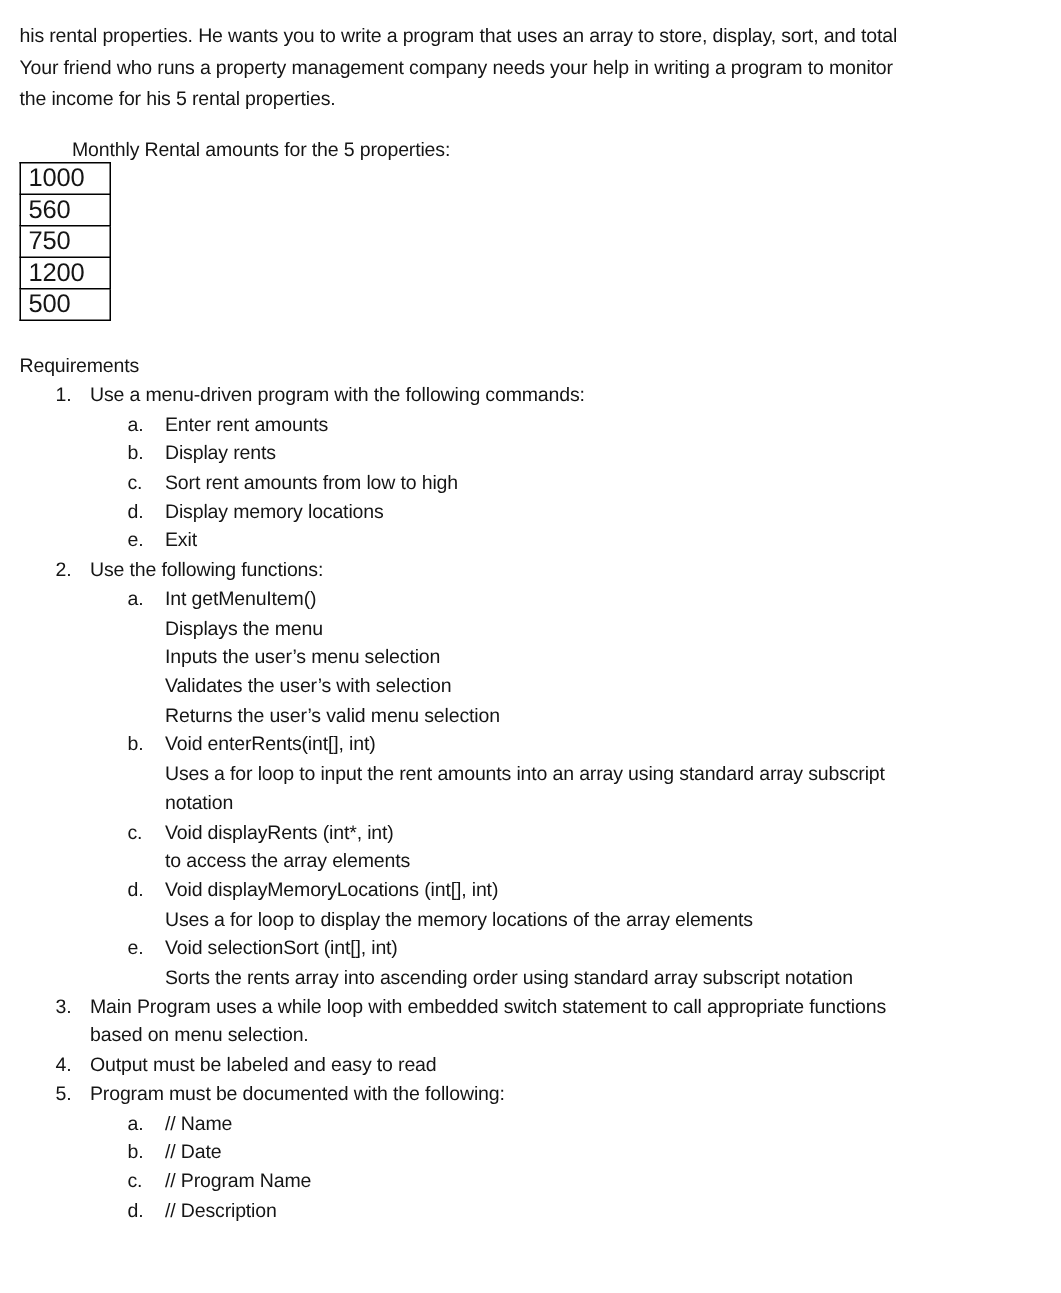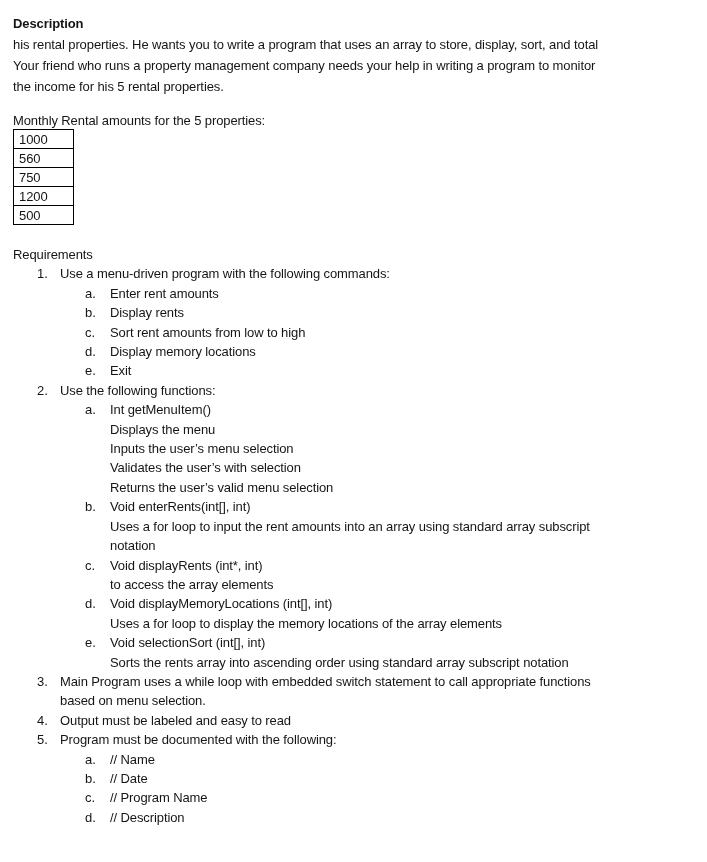--- a/index.html
+++ b/index.html
@@ -5,40 +5,39 @@
   html, body { margin:0; padding:0; }
   body {
     width:707px; height:862px; background:#ffffff; overflow:hidden;
     font-family:"Liberation Sans","DejaVu Sans",sans-serif;
     font-size:13px; color:#151515; letter-spacing:-0.1px;
   }
   .page { padding:13px 0 0 13px; width:694px; }
   .bold { font-weight:bold; }
   .pline { line-height:21px; white-space:nowrap; }
   .lline { line-height:19.4px; white-space:nowrap; }
-  .caption { line-height:17px; white-space:nowrap; }
+  .caption { line-height:17px; white-space:nowrap;margin-left:35px; }
   .sp15 { height:15px; }
   .sp20 { height:20px; }
   .row { display:flex; }
   .m1 { display:inline-block; width:23px; margin-left:24px; flex:none; }
   .m2 { display:inline-block; width:25px; margin-left:72px; flex:none; }
   .c1 { padding-left:47px; }
   .c2 { padding-left:97px; }
   table.rents { border-collapse:collapse; }
   table.rents td {
     border:1px solid #000000; width:54px; height:18px;
-    padding:0 0 0 5px; vertical-align:middle; font-size:13px;
+    padding:0 0 0 5px; vertical-align:middle; font-size:17px;
   }
 </style>
 </head>
 <body>
 
 <div class="page">
 
-  <div class="pline bold">Description</div>
 
   <div>
     <div class="pline">his rental properties. He wants you to write a program that uses an array to store, display, sort, and total</div>
     <div class="pline">Your friend who runs a property management company needs your help in writing a program to monitor</div>
     <div class="pline">the income for his 5 rental properties.</div>
   </div>
 
   <div class="sp15"></div>
 
   <div class="caption">Monthly Rental amounts for the 5 properties:</div>

